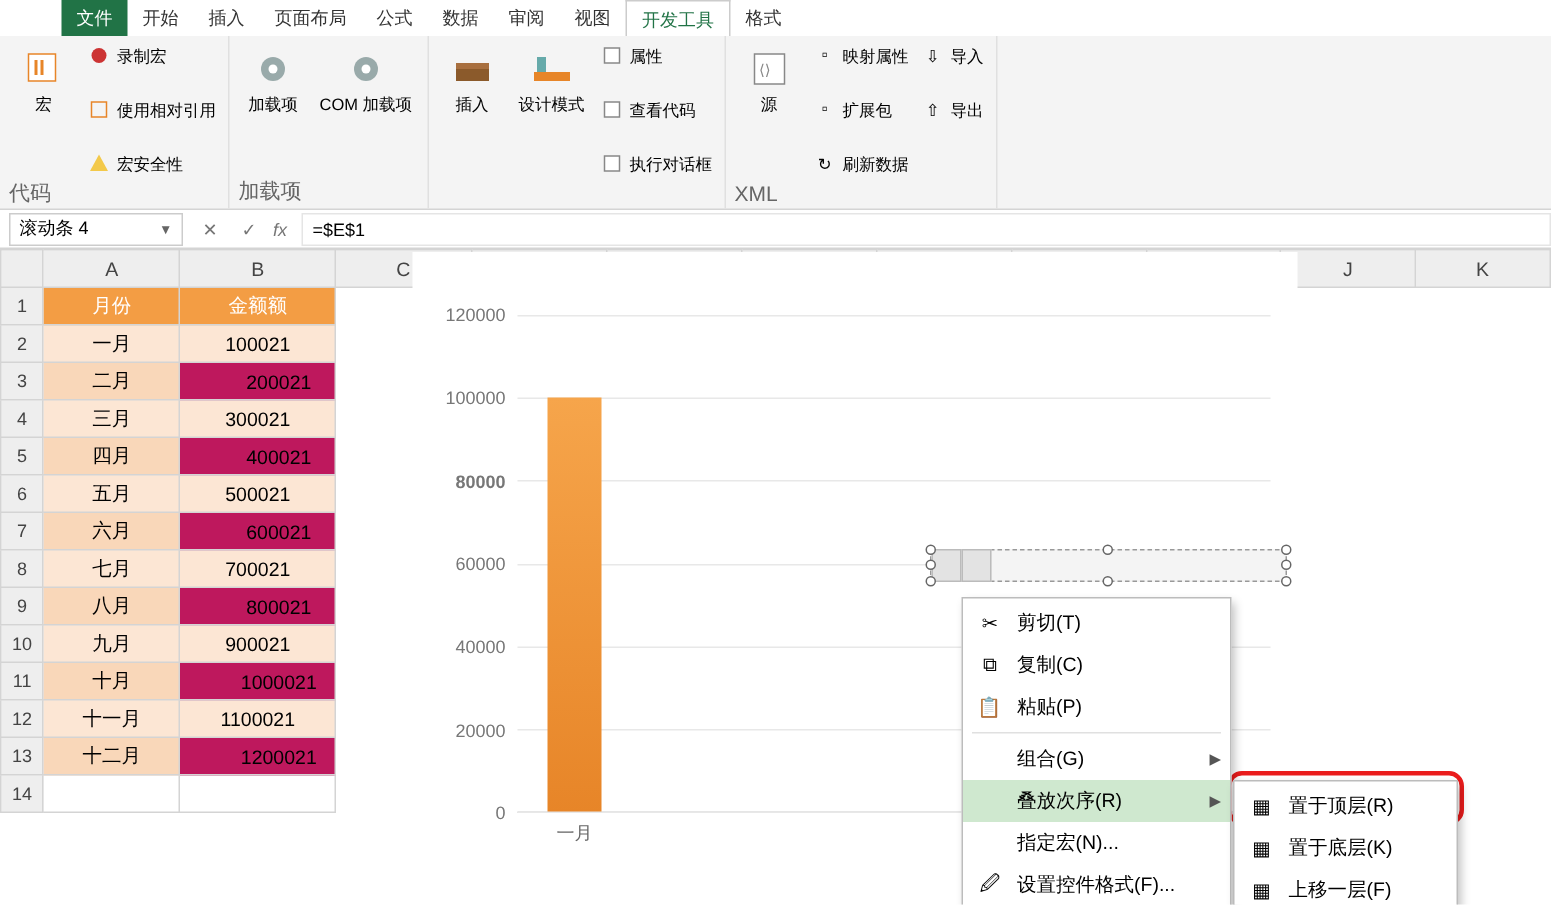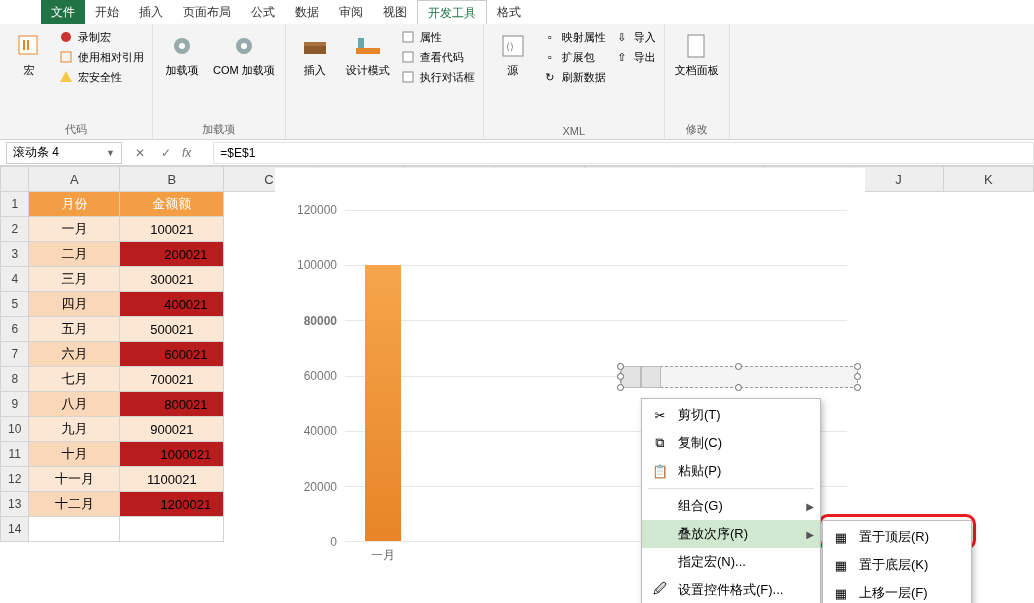--- a/index.html
+++ b/index.html
@@ -8,52 +8,52 @@
 
 .tabs { display: flex; align-items: stretch; height: 24px; background: #fff; margin-left: 41px; }
 .tab { padding: 4px 10px; cursor: pointer; font-size: 12px; color: #333; }
 .tab.file { background: #217346; color: #fff; }
 .tab.active { border: 1px solid #ccc; border-bottom: none; color: #217346; font-family: Liberation Serif, serif; }
 
 
 .ribbon { display: flex; height: 116px; border-bottom: 1px solid #d4d4d4; background: #f4f4f4; }
 .group { display: flex; flex-direction: column; border-right: 1px solid #e0e0e0; padding: 4px 6px 0 6px; }
 .group-content { display: flex; align-items: flex-start; flex: 1; gap: 4px; }
-.group-label { text-align: center; font-size: 11px; color: #666; padding: 2px 0; }
+.group-label { text-align: left; font-size: 14px; color: #666; padding: 2px 0; }
 .big-btn { display: flex; flex-direction: column; align-items: center; justify-content: flex-start; padding: 2px 4px; cursor: pointer; min-width: 46px; }
 .big-btn .icn { width: 32px; height: 32px; display: flex; align-items: center; justify-content: center; margin-bottom: 2px; }
 .big-btn span { font-size: 11px; text-align: center; line-height: 1.2; }
-.mini-list { display: flex; flex-direction: column; gap: 2px; }
+.mini-list { display: flex; flex-direction: column; gap: 18px; }
 .mini-item { display: flex; align-items: center; gap: 4px; padding: 1px 2px; cursor: pointer; font-size: 11px; }
 .mini-item .icn { width: 16px; height: 16px; display: flex; align-items: center; justify-content: center; }
 
 
 .fbar { display: flex; align-items: center; height: 26px; border-bottom: 1px solid #d4d4d4; }
 .namebox { width: 116px; height: 22px; border: 1px solid #ccc; margin: 0 6px; display: flex; align-items: center; padding: 0 6px; justify-content: space-between; background: #fff; }
 .namebox .dd { font-size: 9px; color: #666; }
 .fxbtns { display: flex; gap: 2px; margin-right: 4px; }
 .fxbtn { width: 24px; height: 22px; display: flex; align-items: center; justify-content: center; border: 1px solid transparent; cursor: pointer; color: #777; }
-.fxlabel { font-style: italic; color: #777; margin-right: 22px; }
+.fxlabel { font-style: italic; color: #777; margin-right: 10px; }
 .finput { flex: 1; height: 22px; border: 1px solid #e5e5e5; padding: 0 6px; outline: none; font-size: 12px; background: #fff; }
 
 
 .sheet-area { position: relative; }
 .grid { border-collapse: collapse; table-layout: fixed; }
 .grid th, .grid td { border: 1px solid #d4d4d4; height: 25px; text-align: center; font-weight: normal; font-size: 13px; }
 .grid .corner { width: 32px; background: #eee; }
 .grid .colhdr { background: #eee; color: #444; width: 110px; }
 .grid .rowhdr { background: #eee; color: #444; width: 32px; font-size: 12px; }
 .colA { width: 130px; }
 .colB { width: 110px; }
 .colC,.colD,.colE,.colF,.colG,.colH,.colI,.colJ,.colK{width:86px;}
 .hdr-cell { background: #f39d44; color: #fff; font-size: 14px; }
 .data-a { background: #fce6d4; font-size: 14px; }
 .data-a.alt { background: #f9d7b9; }
 .data-b { background: #fce6d4; font-size: 14px; }
-.data-b.alt { background: #b91c1c; padding-left: 28px; }
+.data-b.alt { background: #be185d; padding-left: 28px; }
 
 
 .chart { position: absolute; left: 275px; top: 2px; width: 590px; height: 410px; background: #fff; }
 .chart-title { text-align: center; font-size: 20px; color: #4472c4; margin-top: 8px; font-family: SimHei, sans-serif; }
 .chart-body { position: absolute; left: 8px; top: 42px; right: 8px; bottom: 0; }
 .y-axis { position: absolute; left: 0; top: 0; bottom: 36px; width: 60px; }
 .y-tick { position: absolute; right: 6px; font-size: 12px; color: #777; transform: translateY(-50%); }
 .plot { position: absolute; left: 62px; right: 10px; top: 0; bottom: 36px; border-bottom: 1px solid #ccc; }
 .gridline { position: absolute; left: 0; right: 0; border-top: 1px solid #e8e8e8; }
 .bar { position: absolute; bottom: 0; width: 36px; background: linear-gradient(#f6a54b,#e78528); }
@@ -238,33 +238,20 @@
           </div>
         <div class="mini-item">
             <div class="icn">⇧</div>
             <span>导出</span>
           </div>
       </div>
     </div>
     <div class="group-label">XML</div>
   </div>
 
-  <div class="group">
-    <div class="group-content">
-      <div class="big-btn">
-          <div class="icn">
-            <svg width="28" height="28">
-              <rect x="5" y="3" width="16" height="22" fill="#fff" stroke="#888"></rect>
-            </svg>
-          </div>
-          <span>文档面板</span>
-        </div>
-    </div>
-    <div class="group-label">修改</div>
-  </div>
 </div>
 
 <div class="fbar">
   <div class="namebox">
       <span>滚动条 4</span>
       <span class="dd">▼</span>
     </div>
   <div class="fxbtns">
     <div class="fxbtn">✕</div>
     <div class="fxbtn">✓</div>

